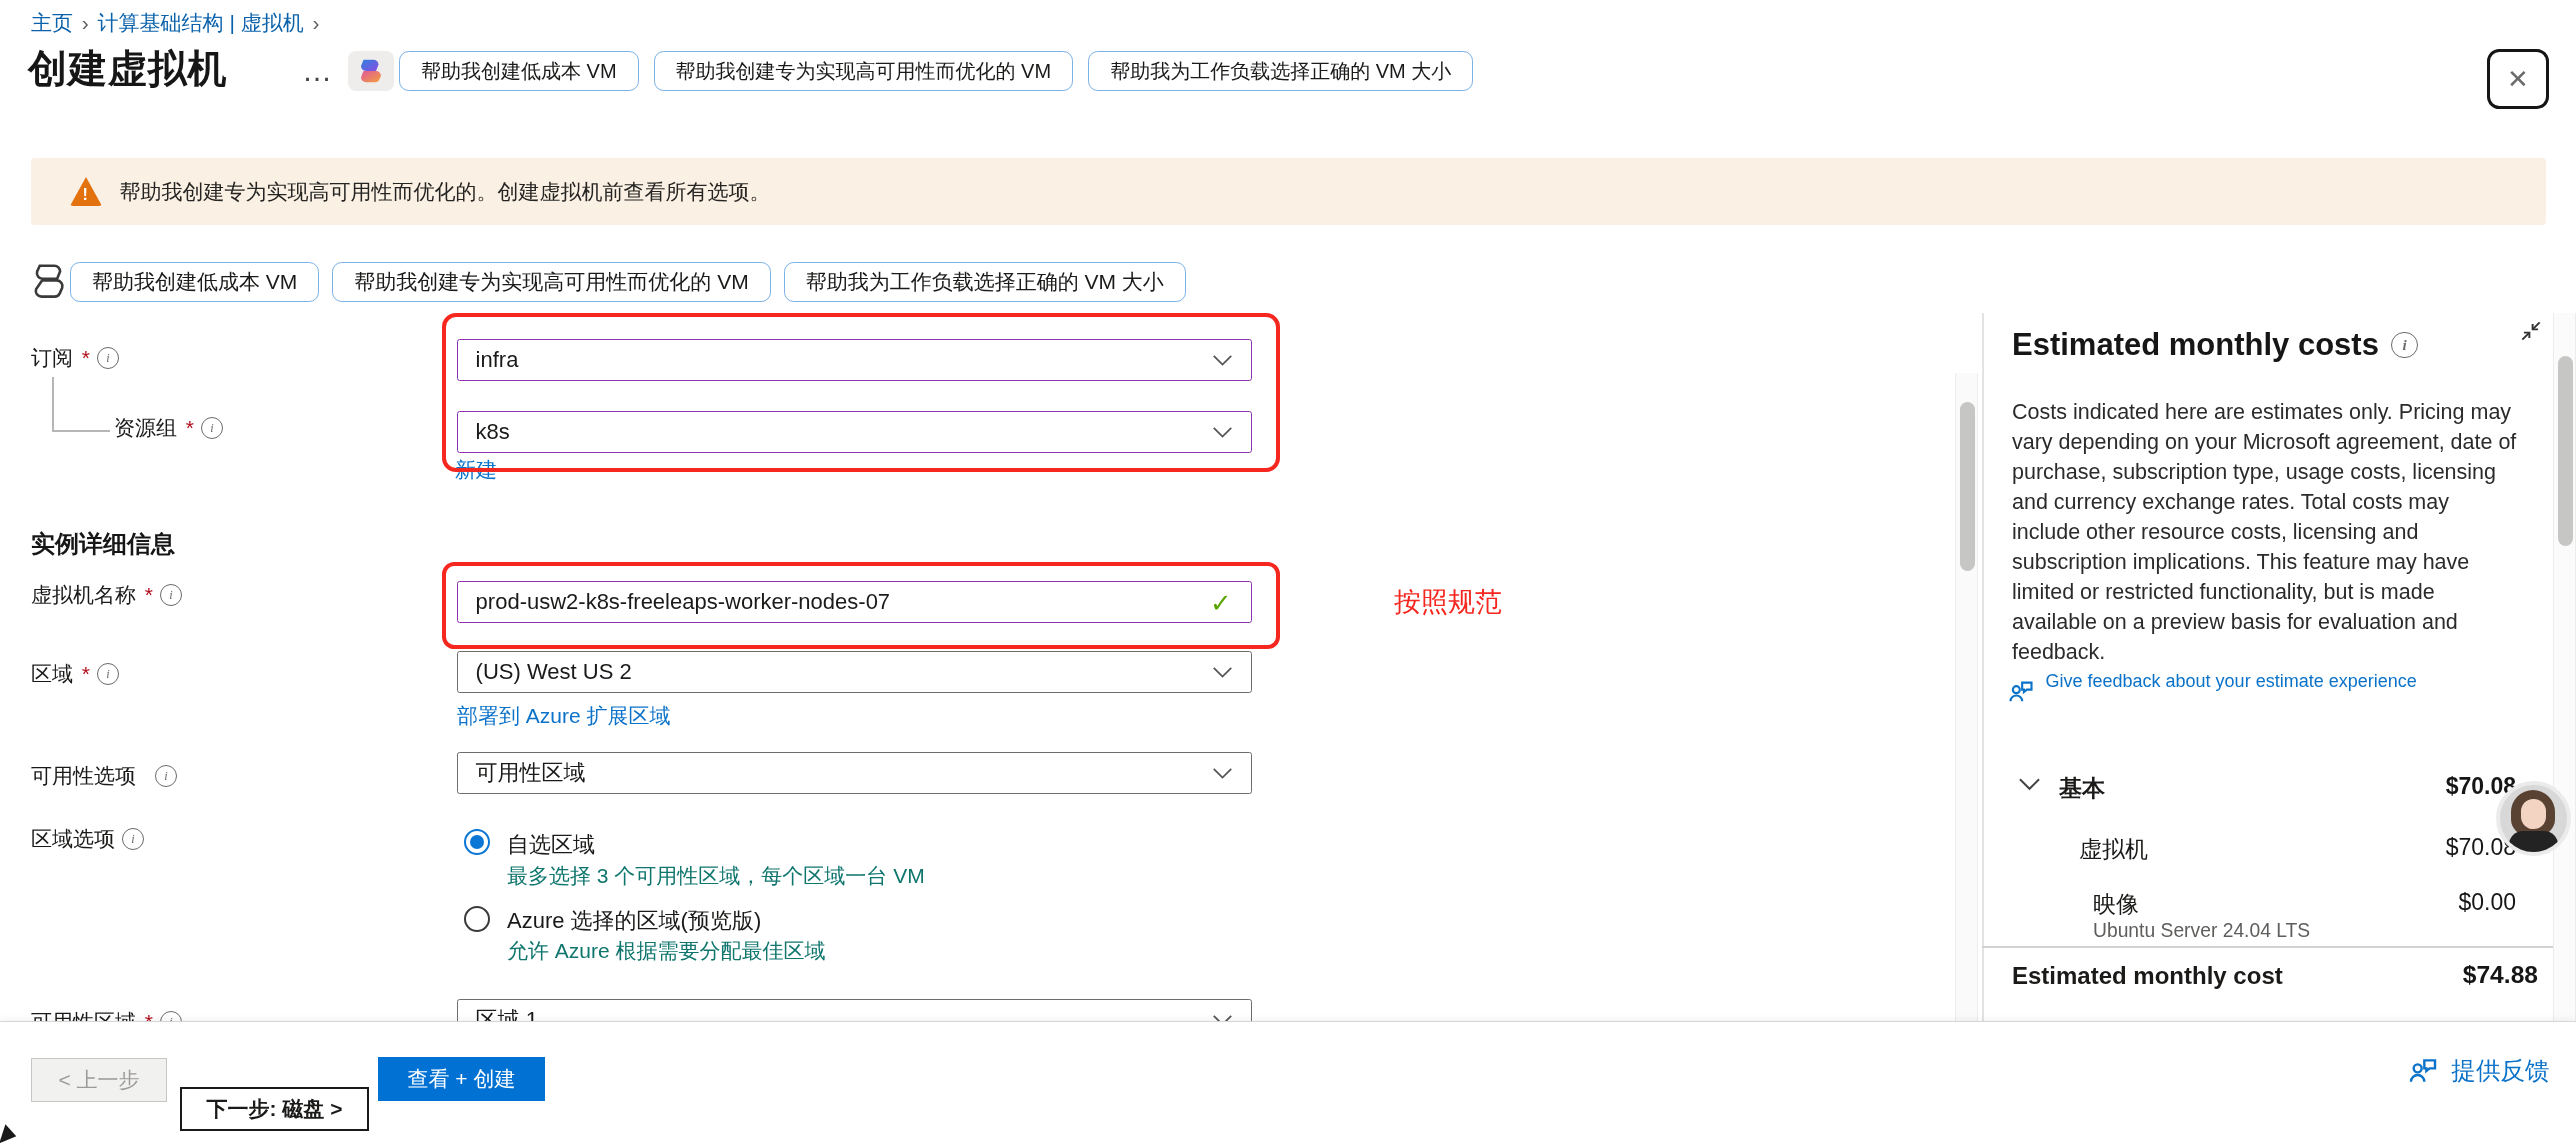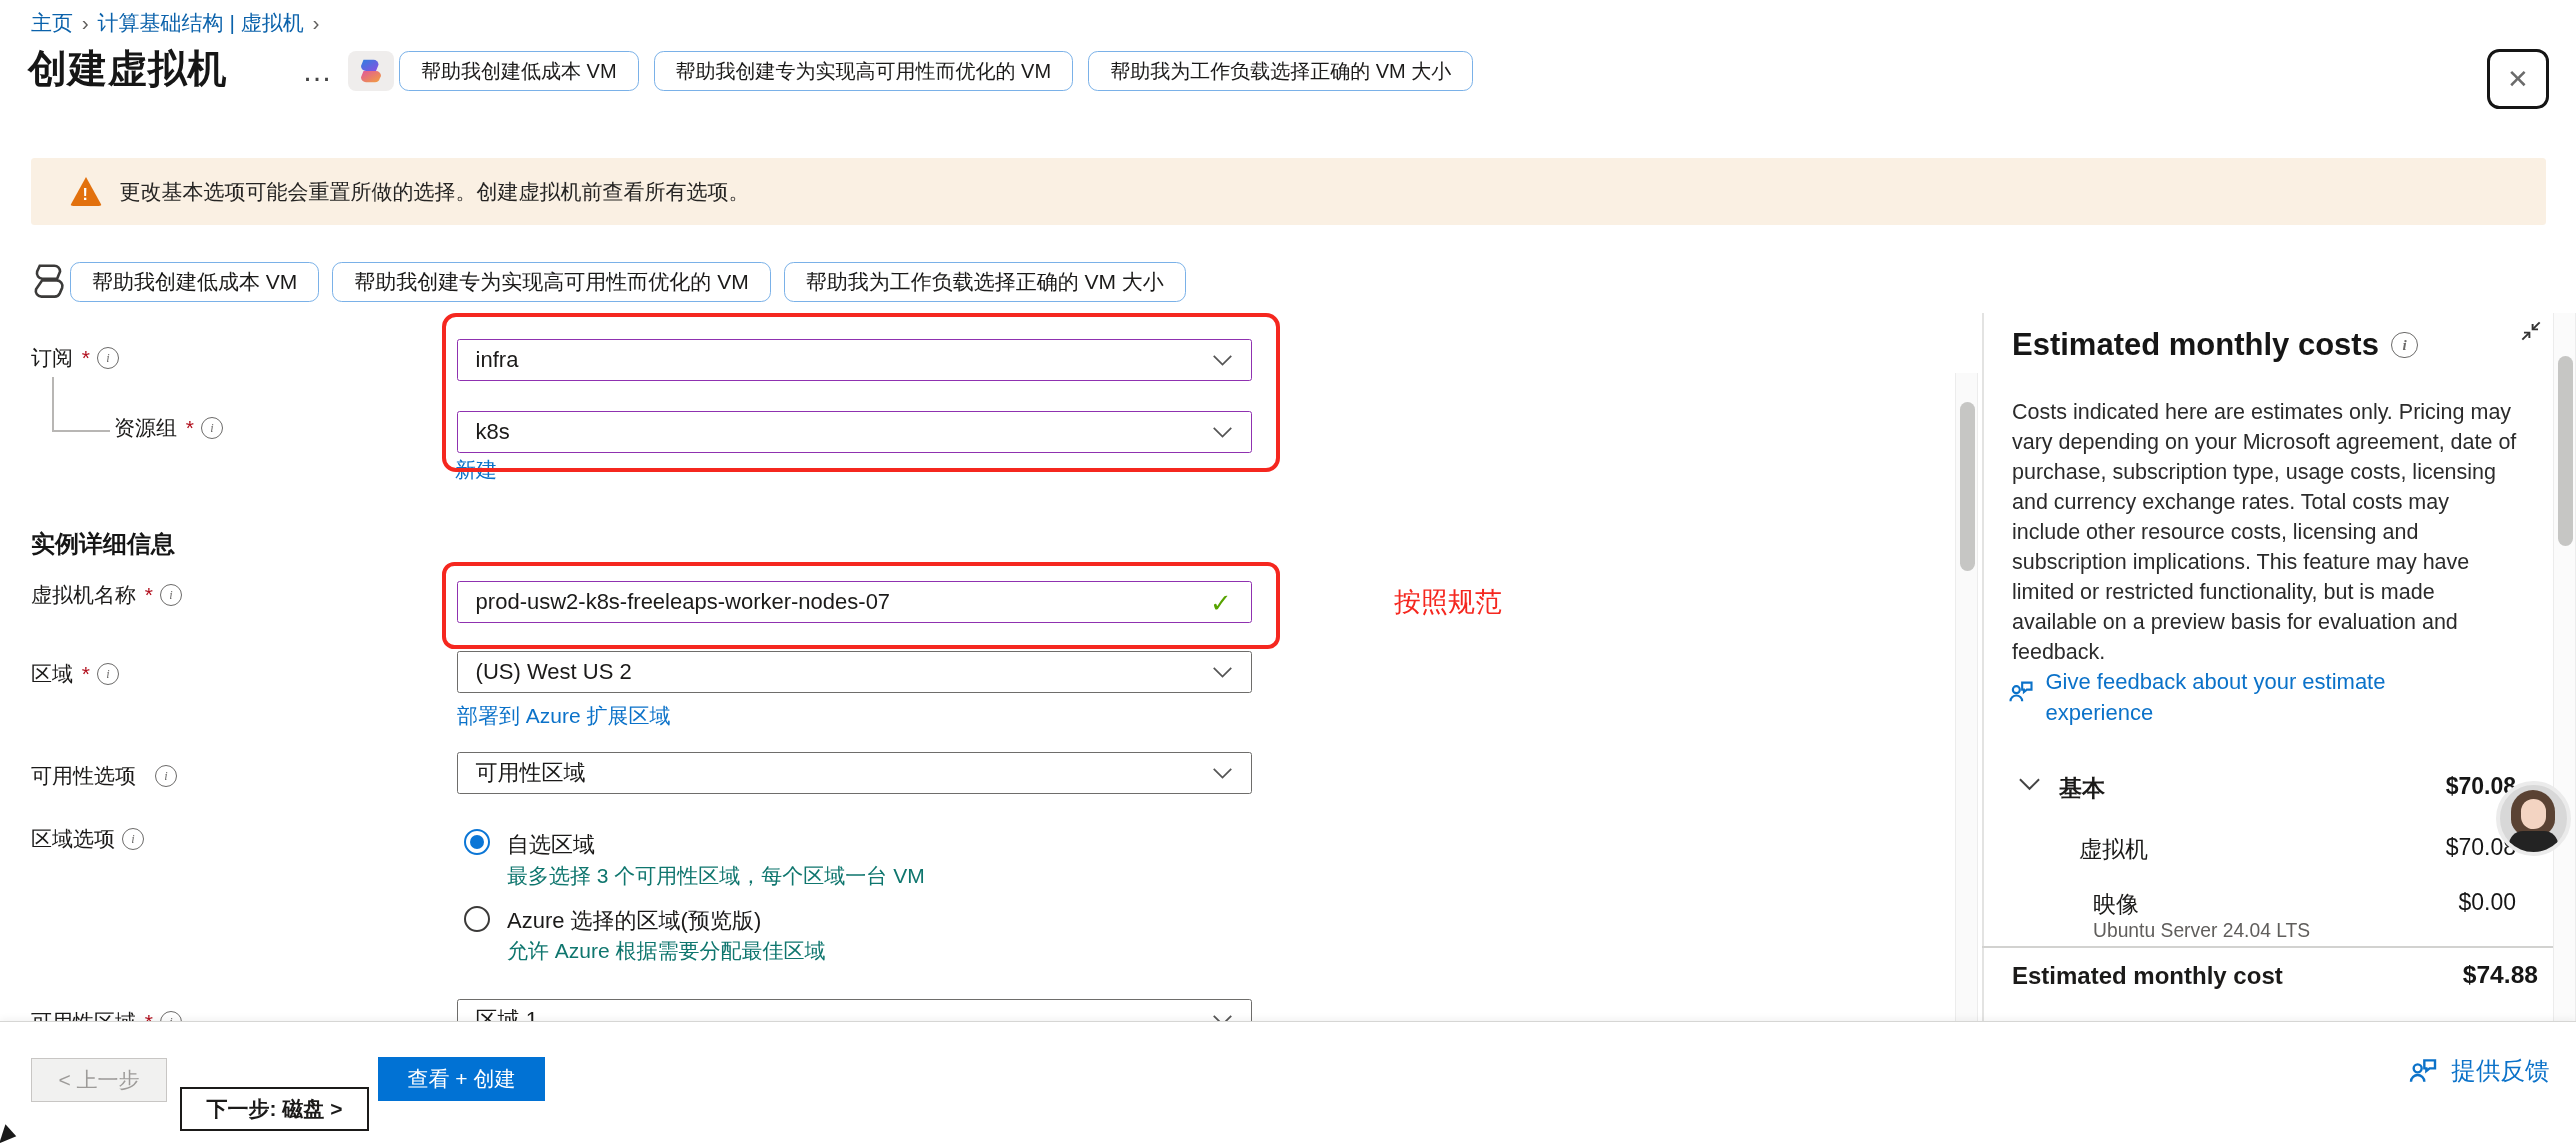--- a/index.html
+++ b/index.html
@@ -111,21 +111,21 @@
   </div>
 
   <div class="abs close-btn" style="left:2487px;top:49px;">
     <span>✕</span>
   </div>
 
   <div class="abs banner">
     <div class="warn-tri">
         <span>!</span>
       </div>
-    <div class="banner-text">更改基本选项可能会重置所做的选择。创建虚拟机前查看所有选项。</div>
+    <div class="banner-text">帮助我创建专为实现高可用性而优化的。创建虚拟机前查看所有选项。</div>
   </div>
 
   <div class="abs" style="left:30px;top:260px;">
     <svg width="39" height="44" viewBox="0 0 24 26" fill="none" stroke="#3b3a39" stroke-width="1.6">
       <path d="M6 3 h9 a3.5 3.5 0 0 1 3.5 3.5 l-1.8 4.5 h-9 a3.5 3.5 0 0 1 -3.3 -4.5 z"></path>
       <path d="M7.5 12 h9 a3.5 3.5 0 0 1 3.3 4.5 l-1.5 3.5 a3.5 3.5 0 0 1 -3.3 2 h-8 a3.5 3.5 0 0 1 -3.3 -4.5 z"></path>
     </svg>
   </div>
   <div class="abs" style="left:70px;top:262px;display:flex;gap:13px;">
     <button class="sugg-btn">帮助我创建低成本 VM</button>
@@ -260,21 +260,21 @@
   </div>
 
   <div class="abs cp-desc" style="left:2012px;top:397px;width:511px;">Costs indicated here are estimates only. Pricing may vary depending on your Microsoft agreement, date of purchase, subscription type, usage costs, licensing and currency exchange rates. Total costs may include other resource costs, licensing and subscription implications. This feature may have limited or restricted functionality, but is made available on a preview basis for evaluation and feedback.</div>
 
   <div class="abs" style="left:2007px;top:666px;width:474px;display:flex;gap:10.5px;">
     <svg width="28" height="28" viewBox="0 0 24 24" fill="none" stroke="#0b72c9" stroke-width="1.8" style="flex:0 0 auto;margin-top:12.3px;">
       <circle cx="8" cy="10" r="3"></circle>
         <path d="M3 20 c0-3 2.5-5 5-5 s5 2 5 5"></path>
       <path d="M13 4 h8 v6 h-4 l-2.5 2 v-2 h-1.5 z"></path>
     </svg>
-    <span class="blue-link" style="font-size:22px;line-height:31px;white-space:normal;">Give feedback about your estimate experience</span>
+    <span class="blue-link" style="font-size:18px;line-height:31px;white-space:normal;">Give feedback about your estimate experience</span>
   </div>
 
   <svg class="abs" style="left:2018px;top:777px;" width="23" height="14" viewBox="0 0 24 14">
       <path d="M2 2 L12 12 L22 2" fill="none" stroke="#444" stroke-width="2"></path>
     </svg>
   <div class="abs cost-label bold" style="left:2059px;top:773px;">基本</div>
   <div class="abs cost-amt bold" style="left:2283px;top:773px;width:233px;text-align:right;">$70.08</div>
 
   <div class="abs cost-label" style="left:2079px;top:834px;">虚拟机</div>
   <div class="abs cost-amt" style="left:2283px;top:834px;width:233px;text-align:right;">$70.08</div>

